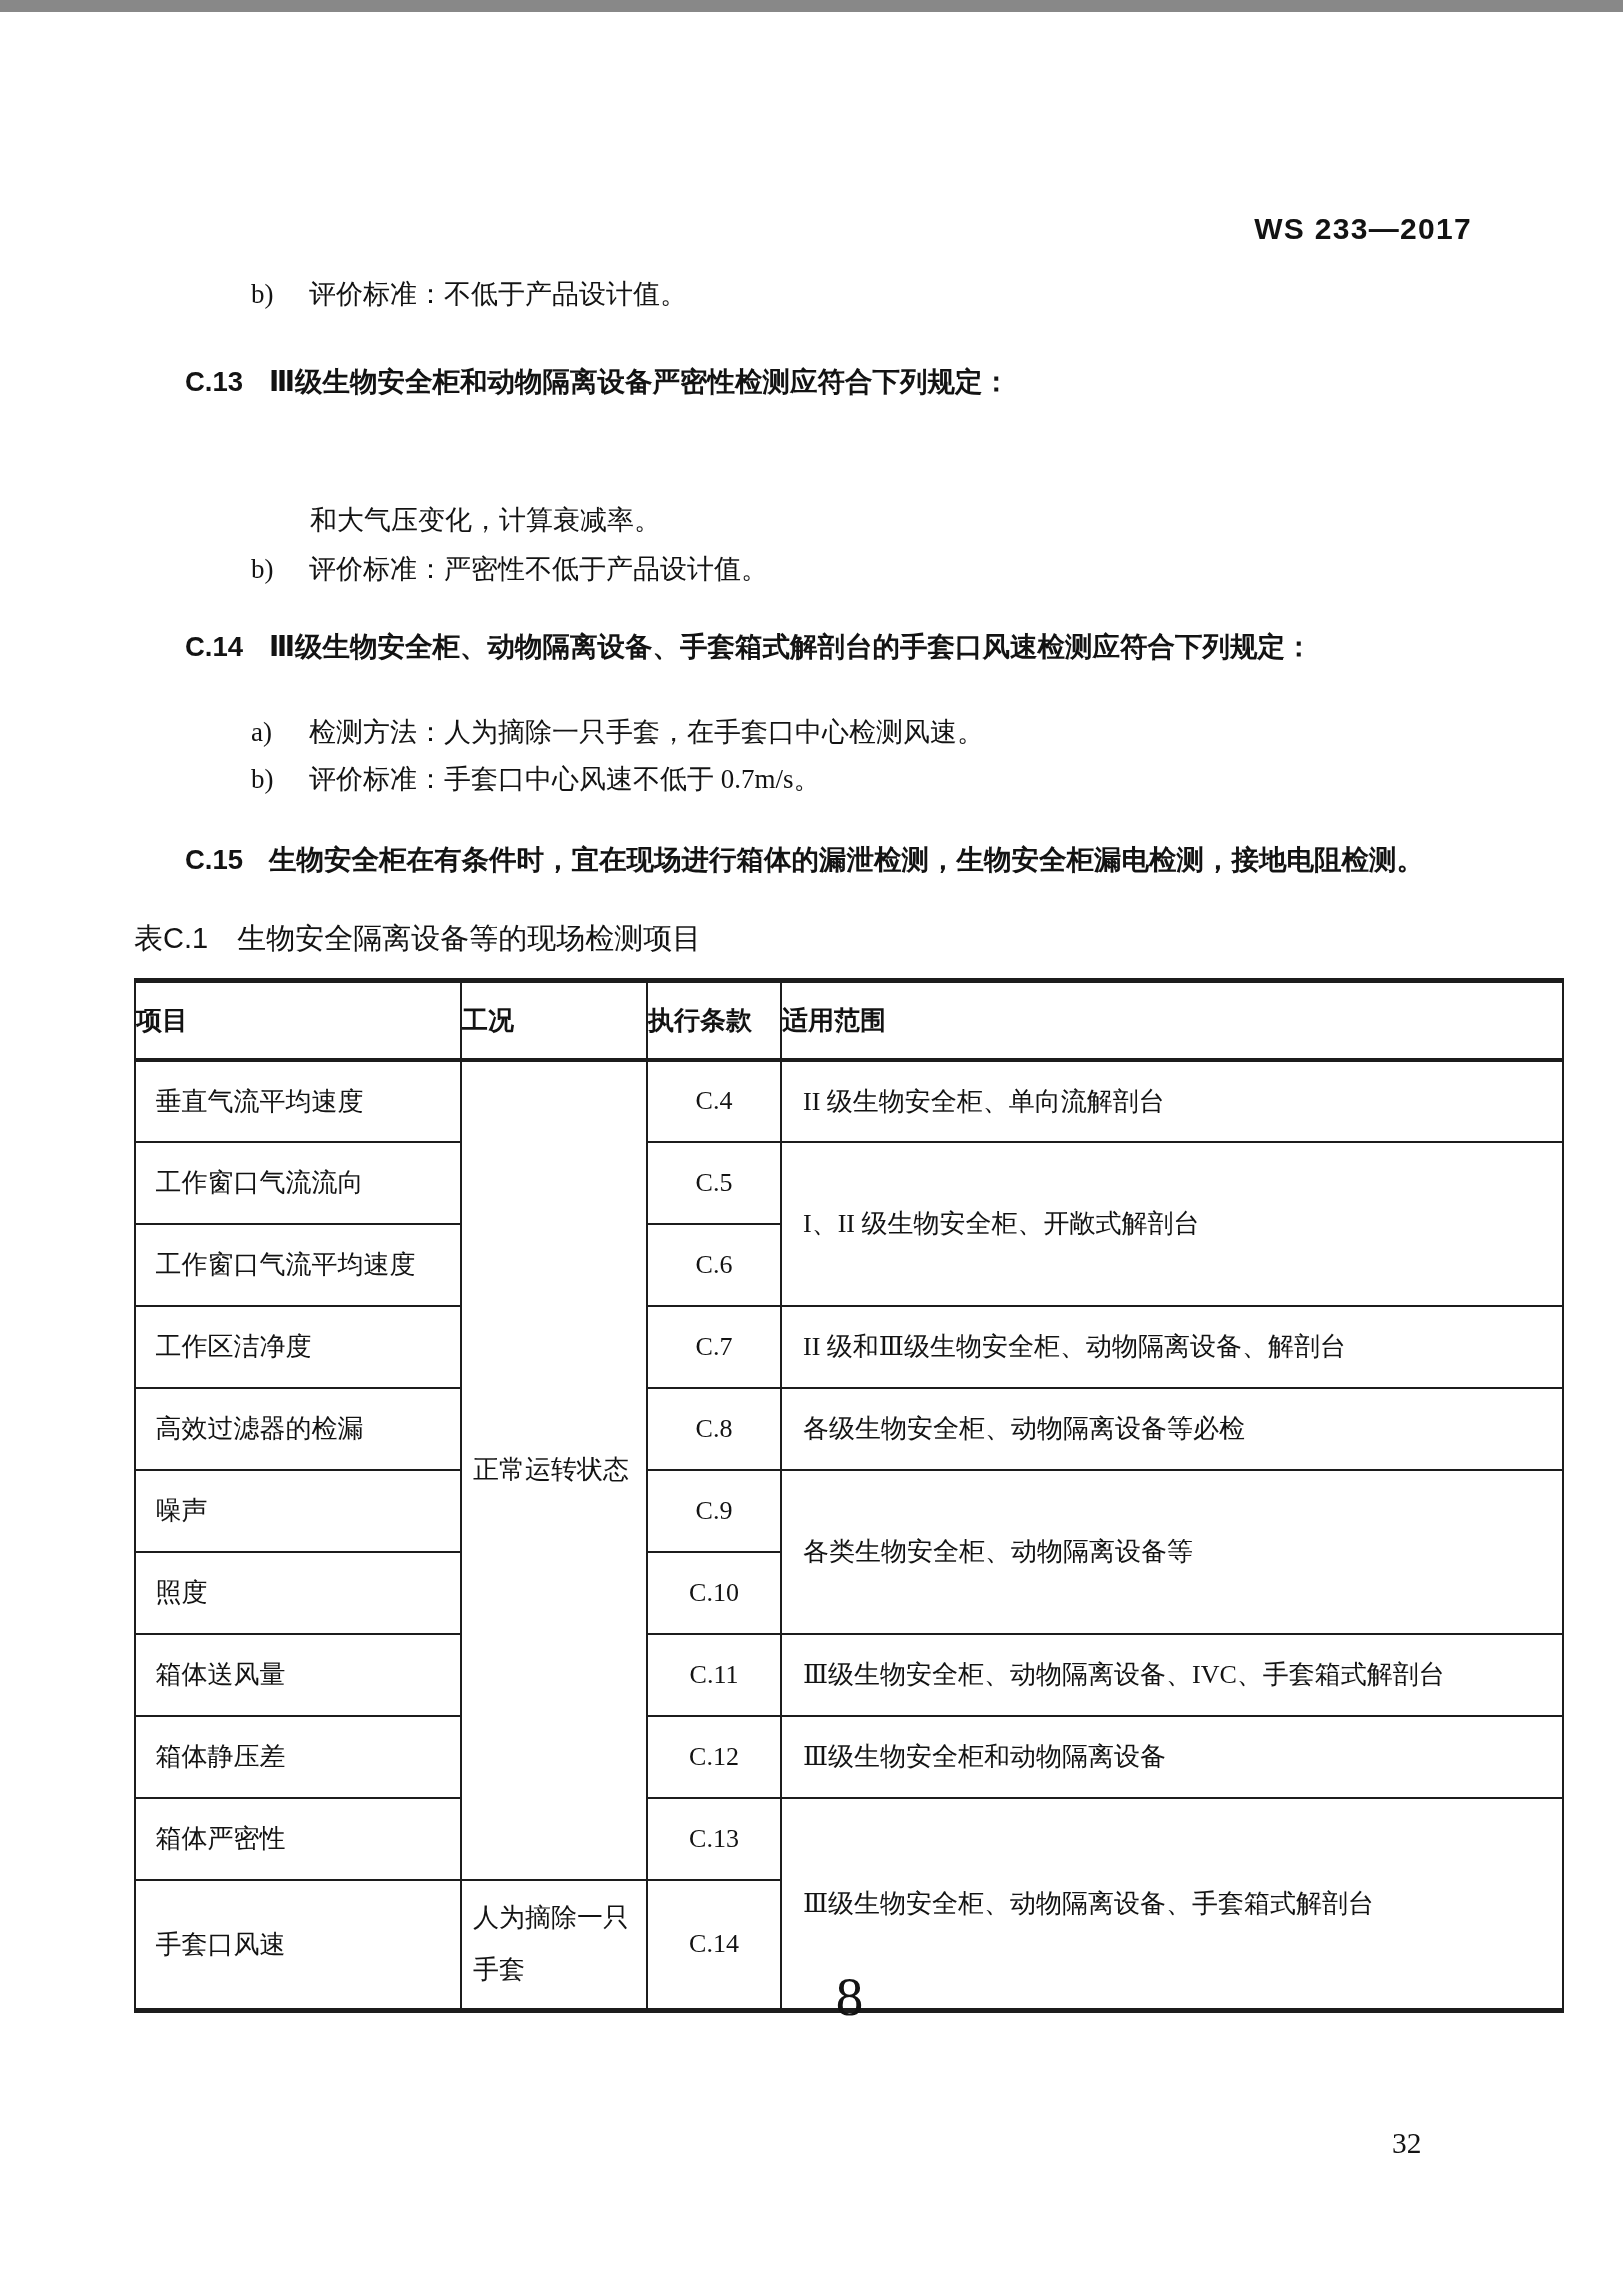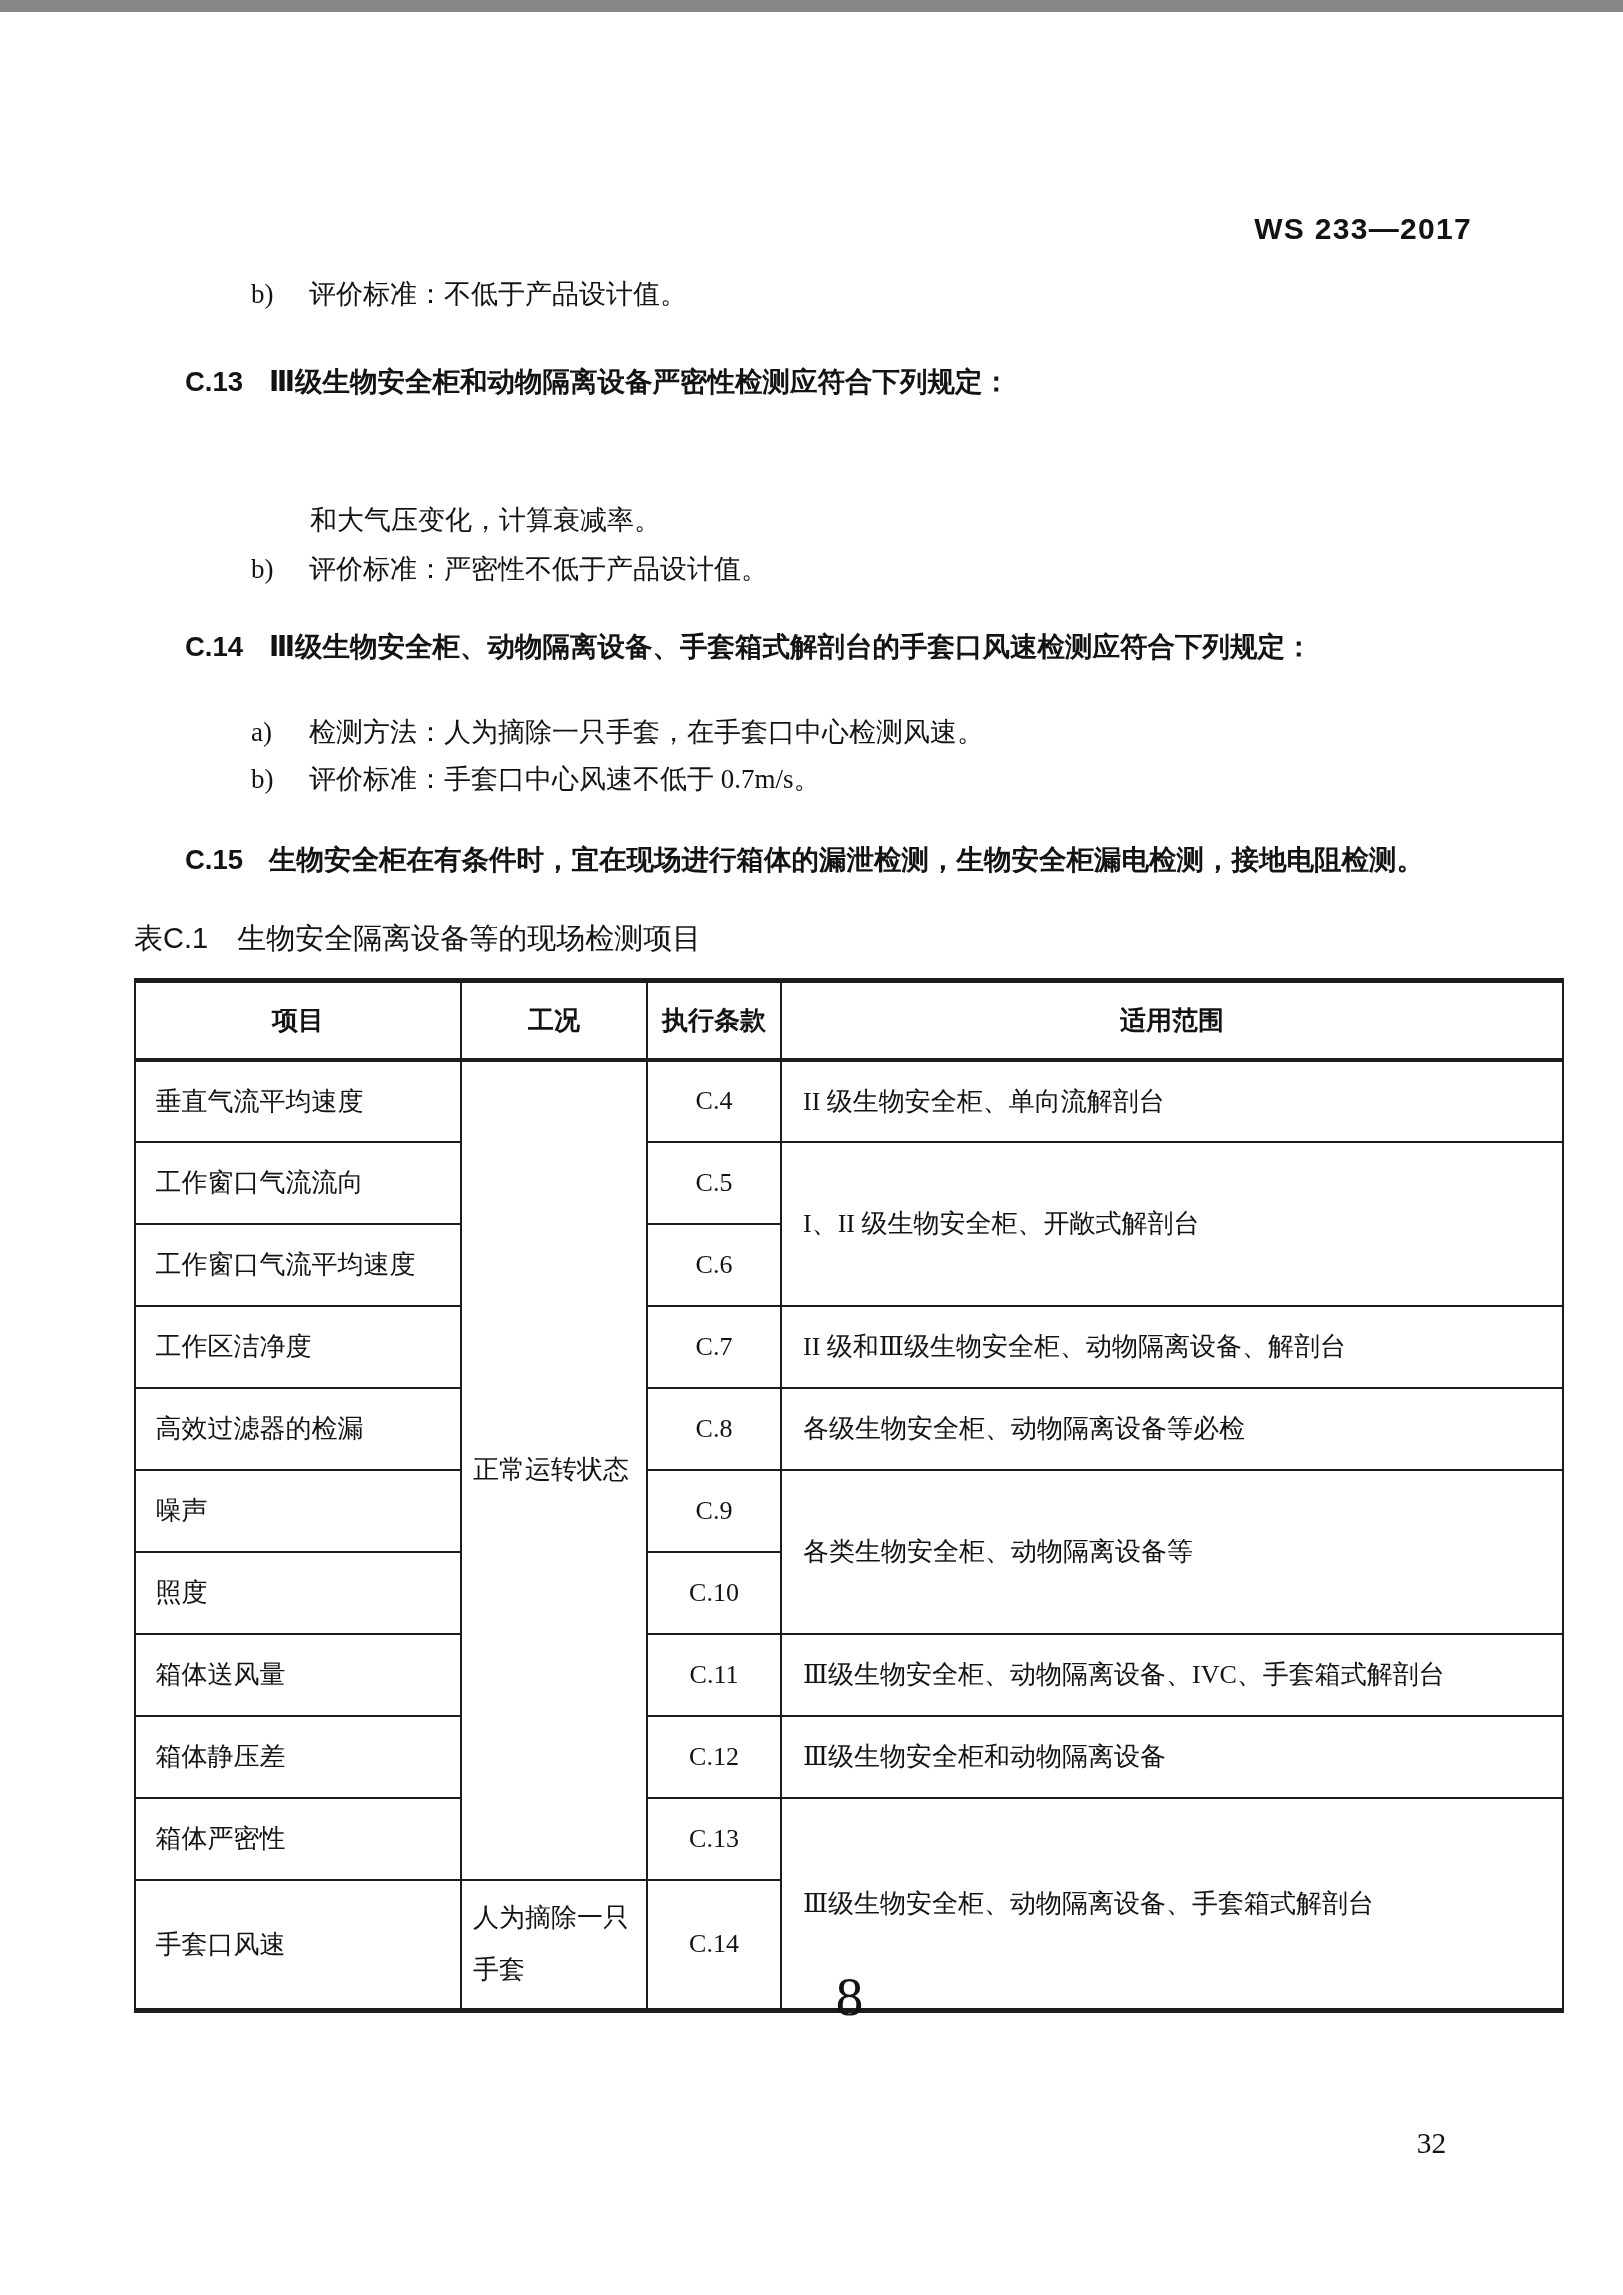--- a/index.html
+++ b/index.html
@@ -66,38 +66,37 @@
     vertical-align:middle;
     padding:0;
     overflow:hidden;
   }
   .dtable thead tr{height:79px;}
   .dtable tbody tr{height:82px;}
   .dtable tbody tr:last-child{height:131px;}
   .dtable th{
     font-family:"Liberation Sans","DejaVu Sans",sans-serif;
     font-weight:700;
-    text-align:center;
+    text-align:left;
     border-bottom-width:4.6px;
   }
   td.c-item{text-align:left;padding-left:19.6px;}
   td.c-scope{text-align:left;padding-left:21px;line-height:1.5;}
   td.c-clause{text-align:center;}
   td.c-cond{text-align:left;padding:0 11px;line-height:2.0;}
   .pgnum-inner{
     position:absolute;
     left:807px;top:1953px;width:85px;
     text-align:center;
     font-size:55px;
     z-index:5;
   }
   .pgnum-footer{
     position:absolute;
     left:1392px;top:2115px;width:79px;
-    text-align:center;
     font-size:29.4px;
   }
 </style>
 </head>
 <body>
 
 <div class="page">
 
   <div class="docnum">WS 233—2017</div>
 

